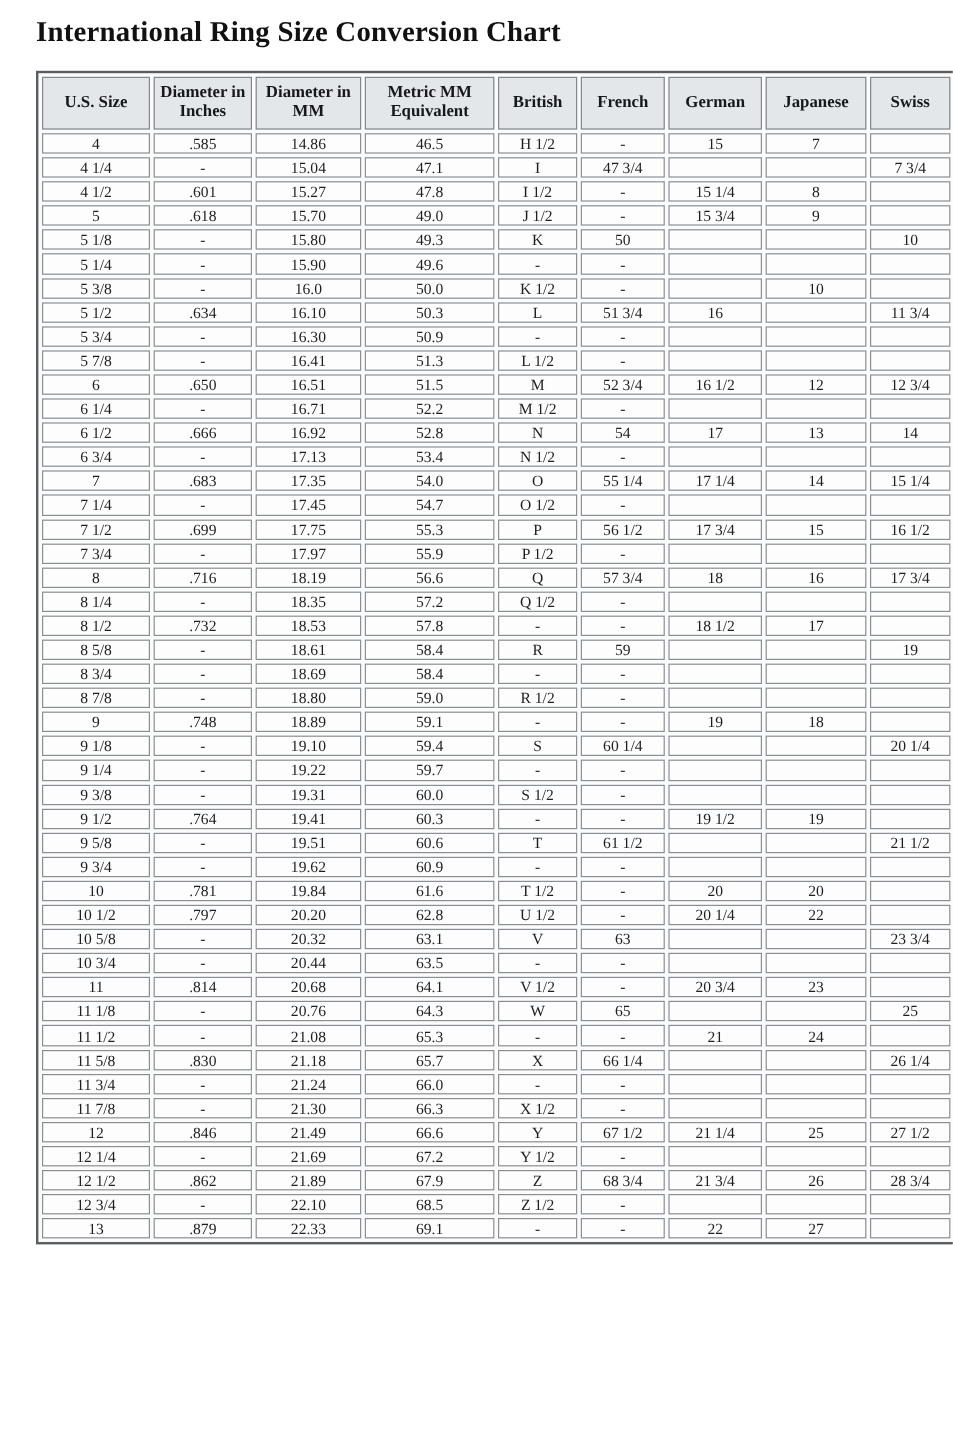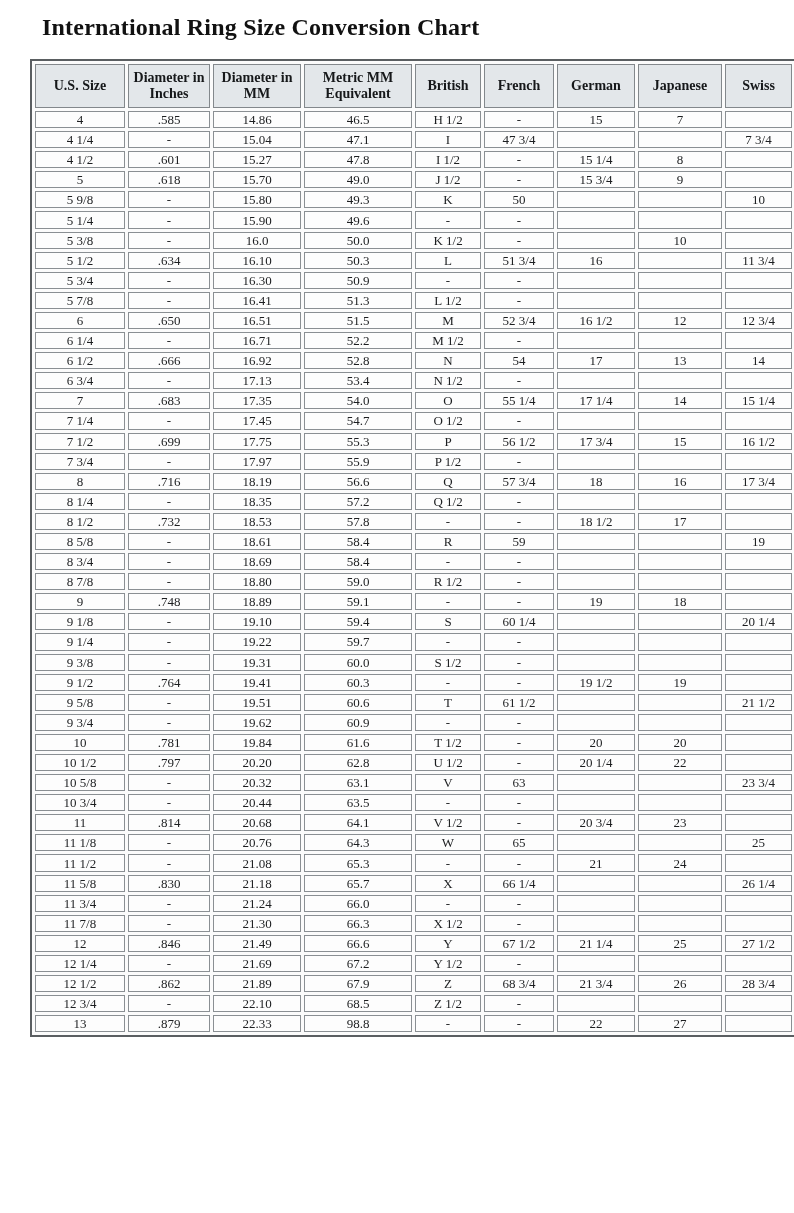--- a/index.html
+++ b/index.html
@@ -15,21 +15,21 @@
     overflow: hidden;
   }
   .page {
     padding: 8px 18px 0 18px;
   }
   .title {
     font-size: 24px;
     font-weight: bold;
     letter-spacing: 0.2px;
     color: #111111;
-    margin: 6px 0 18px 24px;
+    margin: 6px 0 18px 12px;
   }
   table.ring-table {
     width: 756px;
     margin-left: 12px;
     table-layout: fixed;
     border-collapse: separate;
     border-spacing: 3px;
     border: 2px solid #5a5e61;
     background: #fbfbfb;
   }
@@ -129,21 +129,21 @@
           <td>.618</td>
           <td>15.70</td>
           <td>49.0</td>
           <td>J 1/2</td>
           <td>-</td>
           <td>15 3/4</td>
           <td>9</td>
           <td></td>
         </tr>
         <tr>
-          <td>5 9/8</td>
+          <td>5 1/8</td>
           <td>-</td>
           <td>15.80</td>
           <td>49.3</td>
           <td>K</td>
           <td>50</td>
           <td></td>
           <td></td>
           <td>10</td>
         </tr>
         <tr>
@@ -583,21 +583,21 @@
           <td>Z 1/2</td>
           <td>-</td>
           <td></td>
           <td></td>
           <td></td>
         </tr>
         <tr>
           <td>13</td>
           <td>.879</td>
           <td>22.33</td>
-          <td>98.8</td>
+          <td>69.1</td>
           <td>-</td>
           <td>-</td>
           <td>22</td>
           <td>27</td>
           <td></td>
         </tr>
       </tbody>
   </table>
 </div>
 

